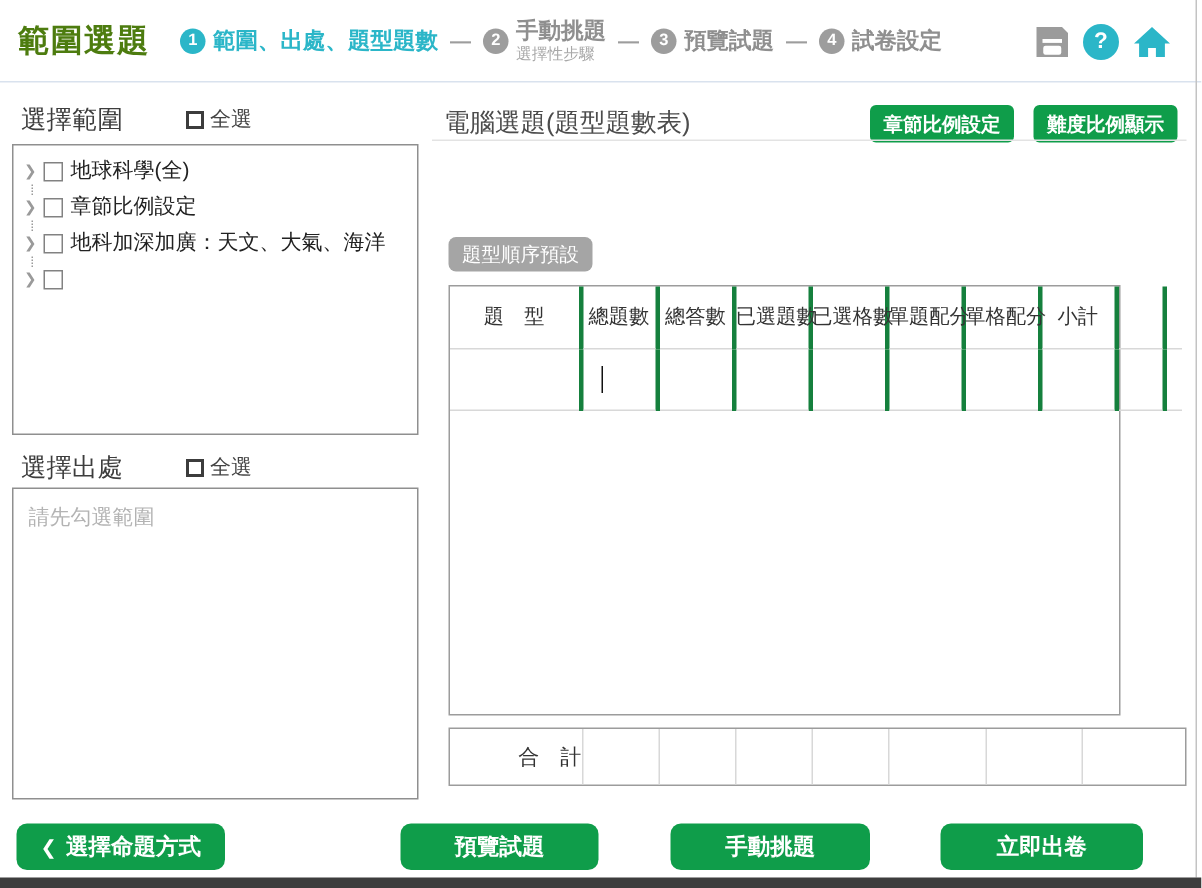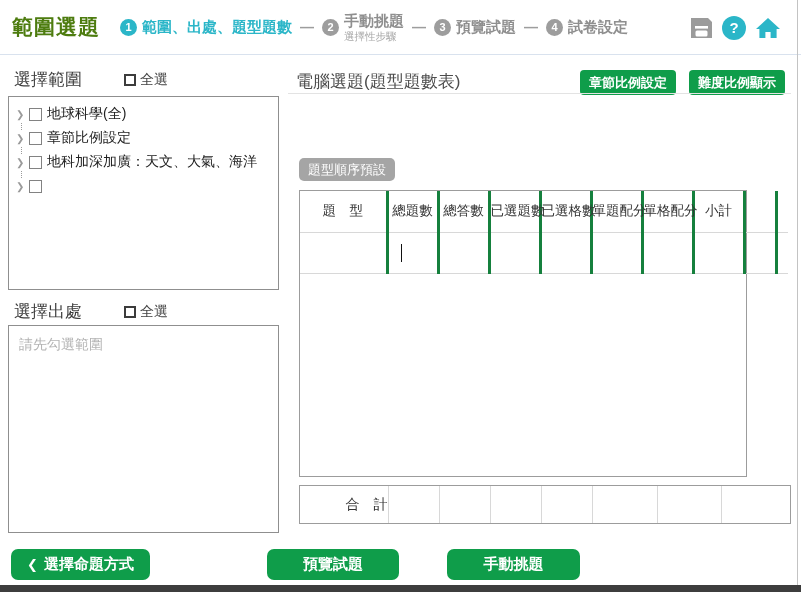--- a/index.html
+++ b/index.html
@@ -244,16 +244,17 @@
     </tbody>
       </table>
   </div>
 
   <button class="footer-btn" style="left:11px; width:139px;">
     <span class="back-chev">❮</span>
     <span>選擇命題方式</span>
   </button>
   <button class="footer-btn" style="left:267px; width:132px;">預覽試題</button>
   <button class="footer-btn" style="left:447px; width:133px;">手動挑題</button>
+  <button class="footer-btn" style="left:627px; width:135px;">立即出卷</button>
 
   <div class="right-edge"></div>
   <div class="bottom-bar"></div>
 </div>
 
 </body></html>

